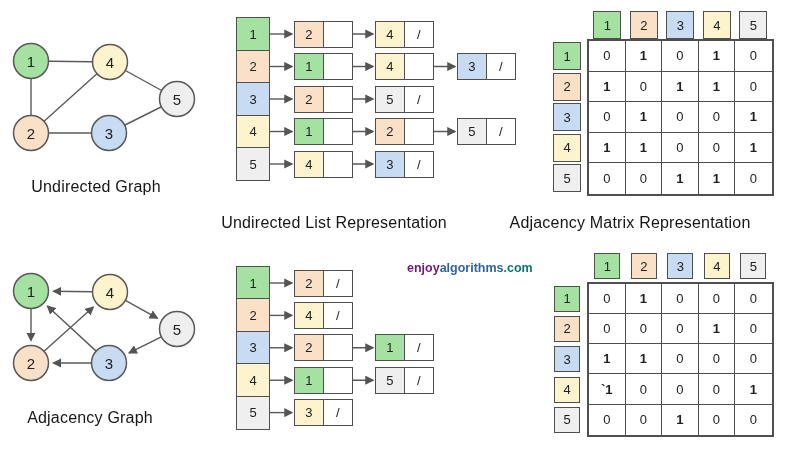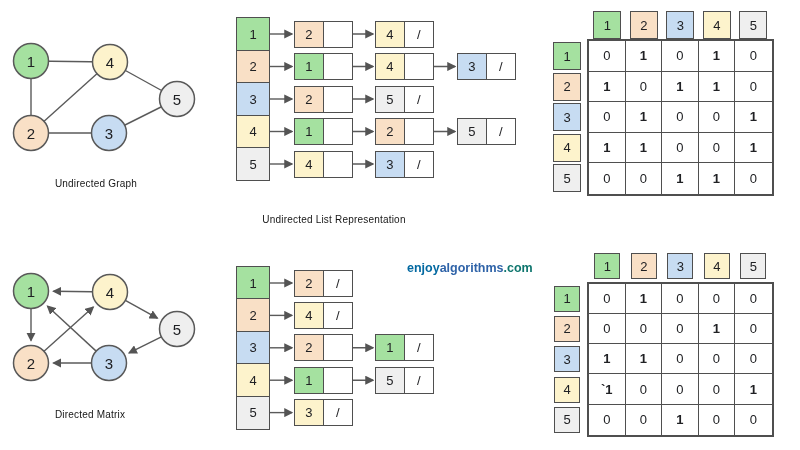--- a/index.html
+++ b/index.html
@@ -3,21 +3,21 @@
 <meta charset="utf-8">
 <style>
   html,body{margin:0;padding:0;background:#ffffff;}
   .canvas{
     position:relative;width:800px;height:450px;background:#ffffff;overflow:hidden;
     font-family:"Liberation Sans",sans-serif;color:#202124;
   }
   #overlay{position:absolute;left:0;top:0;width:800px;height:450px;pointer-events:none;}
   .caption{
     position:absolute;transform:translateX(-50%);white-space:nowrap;
-    font-size:10px;color:#161616;letter-spacing:0.2px;
+    font-size:16px;color:#161616;letter-spacing:0.2px;
   }
   .cell{
     position:absolute;box-sizing:border-box;border:1.5px solid #4f4f4f;
     display:flex;align-items:center;justify-content:center;
     font-size:13px;background:#ffffff;
   }
   .nodebox{
     position:absolute;box-sizing:border-box;border:1.5px solid #4f4f4f;
     display:flex;background:#ffffff;
   }
@@ -96,24 +96,25 @@
       <line x1="260" y1="283" x2="292" y2="283" stroke="#5a5a5a" stroke-width="1.4" marker-end="url(#arrowhead)"></line>
       <line x1="260" y1="315.4" x2="292" y2="315.4" stroke="#5a5a5a" stroke-width="1.4" marker-end="url(#arrowhead)"></line>
       <line x1="260" y1="347.8" x2="292" y2="347.8" stroke="#5a5a5a" stroke-width="1.4" marker-end="url(#arrowhead)"></line>
       <line x1="339" y1="347.8" x2="373" y2="347.8" stroke="#5a5a5a" stroke-width="1.4" marker-end="url(#arrowhead)"></line>
       <line x1="260" y1="380.2" x2="292" y2="380.2" stroke="#5a5a5a" stroke-width="1.4" marker-end="url(#arrowhead)"></line>
       <line x1="339" y1="380.2" x2="373" y2="380.2" stroke="#5a5a5a" stroke-width="1.4" marker-end="url(#arrowhead)"></line>
       <line x1="260" y1="412.6" x2="292" y2="412.6" stroke="#5a5a5a" stroke-width="1.4" marker-end="url(#arrowhead)"></line>
     </svg>
 
   <div class="caption" style="left:96px;top:178px;">Undirected Graph</div>
-  <div class="caption" style="left:90px;top:409px;">Directed Matrix</div>
+  <div class="caption" style="left:90px;top:409px;">Adjacency Graph</div>
   <div class="caption" style="left:334px;top:214px;">Undirected List Representation</div>
-
-  <div class="watermark"><span style="color: #0369a1;">enjoy</span><span style="color: rgb(47, 99, 168);">algorithms</span><span style="color: #0f766e;">.com</span></div>
+  <div class="caption" style="left:630px;top:214px;">Adjacency Matrix Representation</div>
+
+  <div class="watermark"><span style="color: #701a75;">enjoy</span><span style="color: rgb(47, 99, 168);">algorithms</span><span style="color: #0f766e;">.com</span></div>
 <div class="cell" style="left: 236px; top: 17px; width: 34px; height: 34px; background: rgb(165, 225, 160);">1</div>
     <div class="nodebox" style="left: 294px; top: 20.5px; width: 59px; height: 27px;">
       <div class="nval" style="background: rgb(249, 224, 198);">2</div>
       <div class="nptr"></div>
     </div>
     <div class="nodebox" style="left: 375px; top: 20.5px; width: 59px; height: 27px;">
       <div class="nval" style="background: rgb(253, 243, 204);">4</div>
       <div class="nptr">/</div>
     </div>
     <div class="cell" style="left: 236px; top: 49.5px; width: 34px; height: 34px; background: rgb(249, 224, 198);">2</div>

